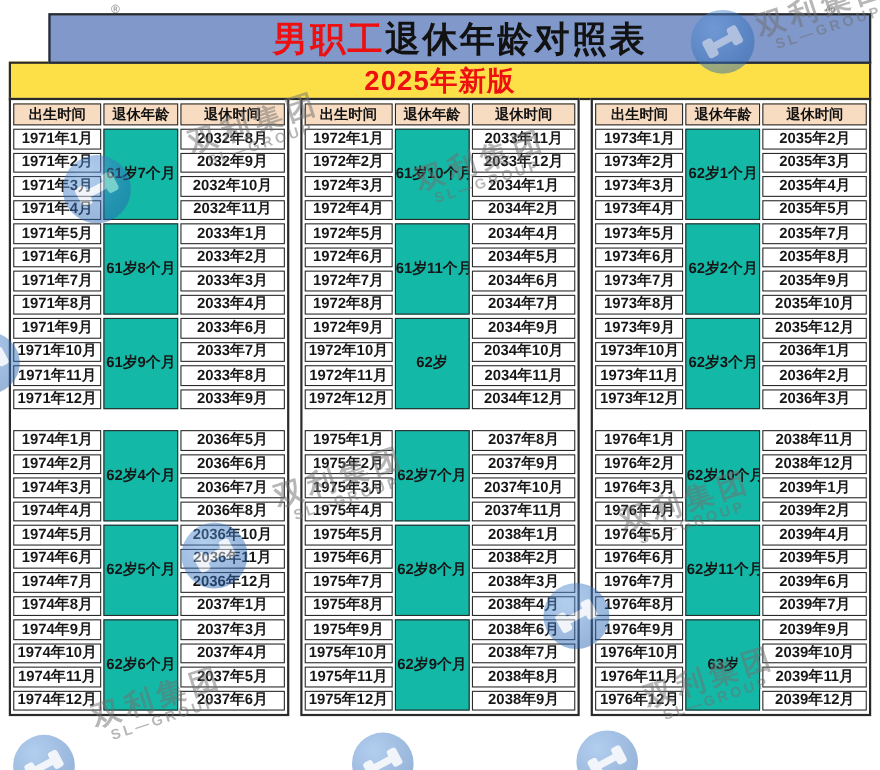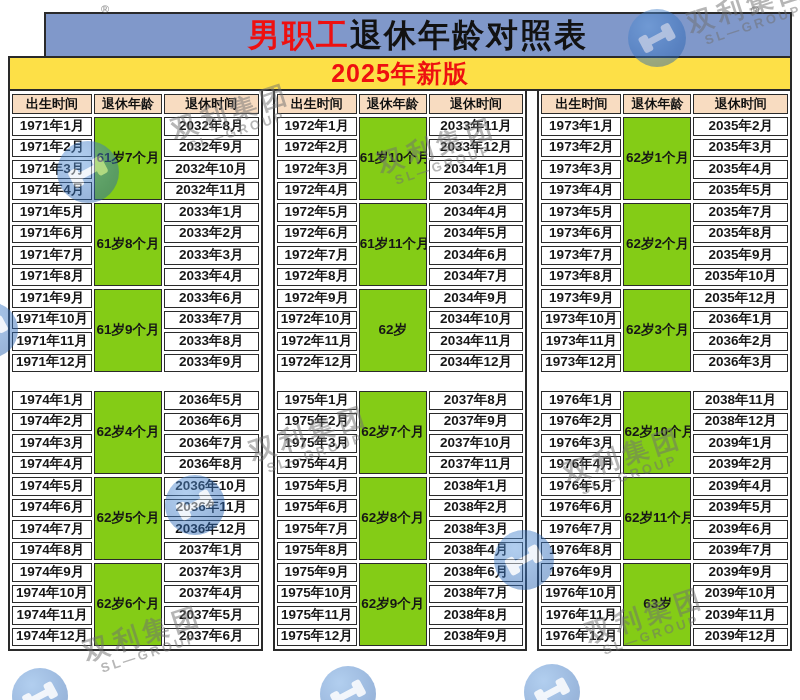--- a/index.html
+++ b/index.html
@@ -38,21 +38,21 @@
     font-size:13px;font-weight:bold;color:#111;height:18px;padding:0;
     white-space:nowrap;overflow:hidden;
   }
   td{
     border:1.5px solid #2a2a2a;background:#ffffff;
     text-align:center;vertical-align:middle;
     font-size:13.5px;font-weight:bold;color:#161616;
     height:16.5px;padding:0;line-height:1.1;
     white-space:nowrap;overflow:hidden;
   }
-  td.age{background:#84cc16;}
+  td.age{background:#14b8a6;}
   tr.gap td{border:none;background:#ffffff;height:13px;}
 
   
   .wm{position:absolute;pointer-events:none;z-index:6;}
   .wm-circle{
     border-radius:50%;
     background:radial-gradient(circle at 35% 30%, #5f9bdf 0%, #2e6ab8 65%, #235a9f 100%);
     opacity:.48;
   }
   .wm-circle svg{width:100%;height:100%;display:block;}

